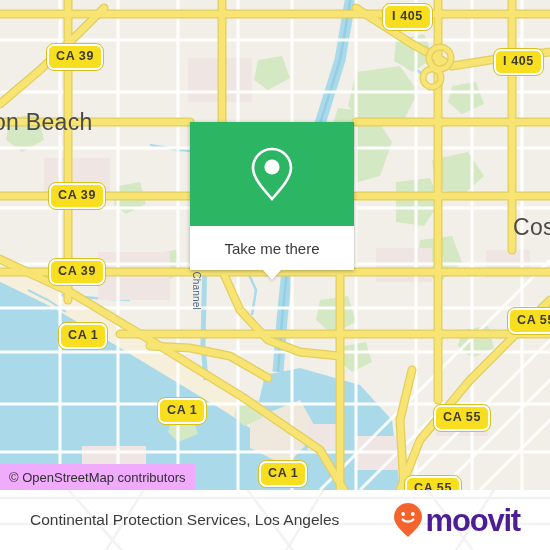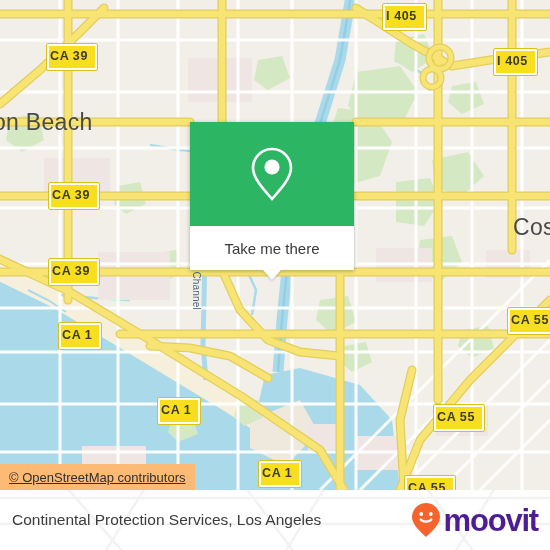--- a/index.html
+++ b/index.html
@@ -46,26 +46,26 @@
     letter-spacing: .2px;
     transform-origin: 0 0;
   }
 
   
   .shield {
     position: absolute;
     background: #F7DE1E;
     border: 2px solid #ffffff;
     outline: 1px solid #D8C218;
-    border-radius: 1px;
+    border-radius: 7px;
     color: #3d3a33;
     font-size: 12.5px;
     font-weight: bold;
     line-height: 1;
-    padding: 4px 7px 5px 1px;
+    padding: 4px 7px 5px 7px;
     letter-spacing: .6px;
     white-space: nowrap;
     box-sizing: border-box;
     pointer-events: none;
   }
 
   
   #popup {
     position: absolute;
     left: 190px;
@@ -102,43 +102,42 @@
     border-top: 10px solid #ffffff;
     filter: drop-shadow(0 1px 1px rgba(0,0,0,.20));
   }
 
   
   #attribution {
     position: absolute;
     left: 0;
     top: 464px;
     height: 26px;
-    background: #fdba74;
+    background: #f0abfc;
     color: #30302e;
     font-size: 13px;
     display: flex;
     align-items: center;
     padding: 0 9px;
     z-index: 30;
     box-sizing: border-box;
-    text-decoration: underline;
   }
 
   
   #footer {
     position: absolute;
     left: 0;
     top: 490px;
     width: 550px;
     height: 60px;
     background: #ffffff;
     display: flex;
     align-items: center;
     justify-content: space-between;
-    padding: 0 12px;
+    padding: 0 30px;
     box-sizing: border-box;
     overflow: hidden;
   }
   #footer-watermark {
     position: absolute;
     left: 0; top: 0;
     width: 550px; height: 60px;
     opacity: .55;
     pointer-events: none;
   }

